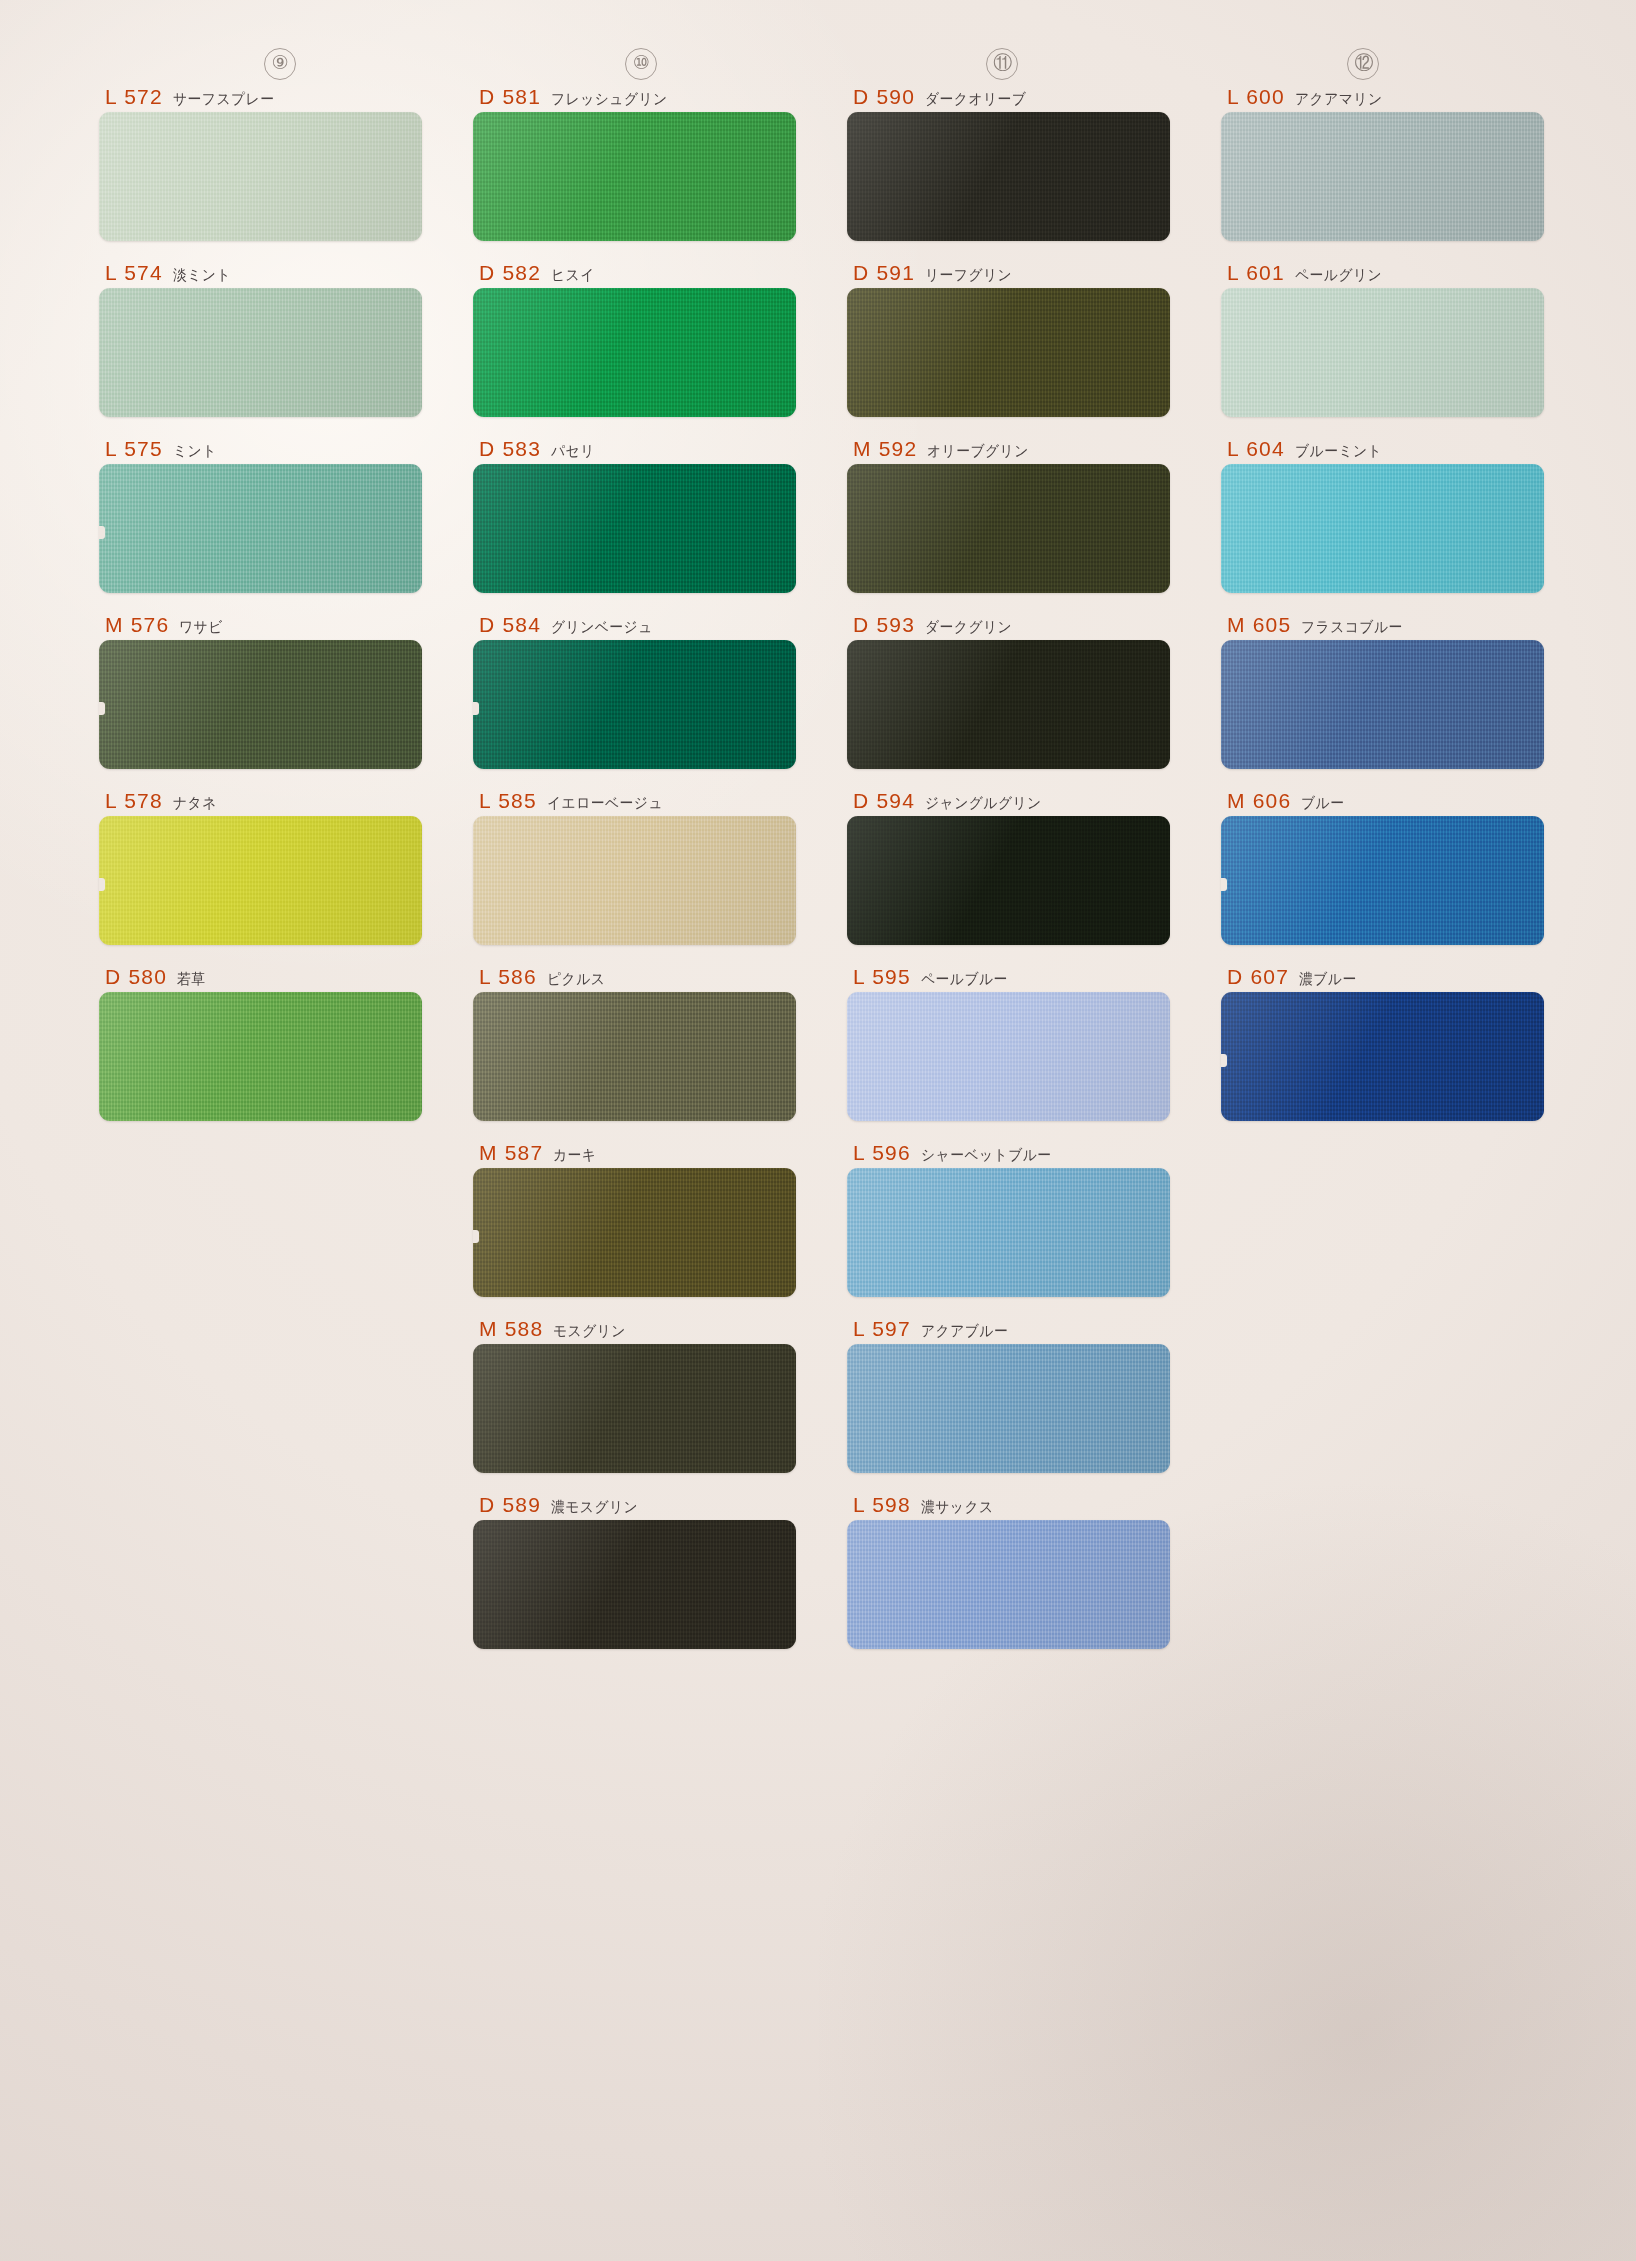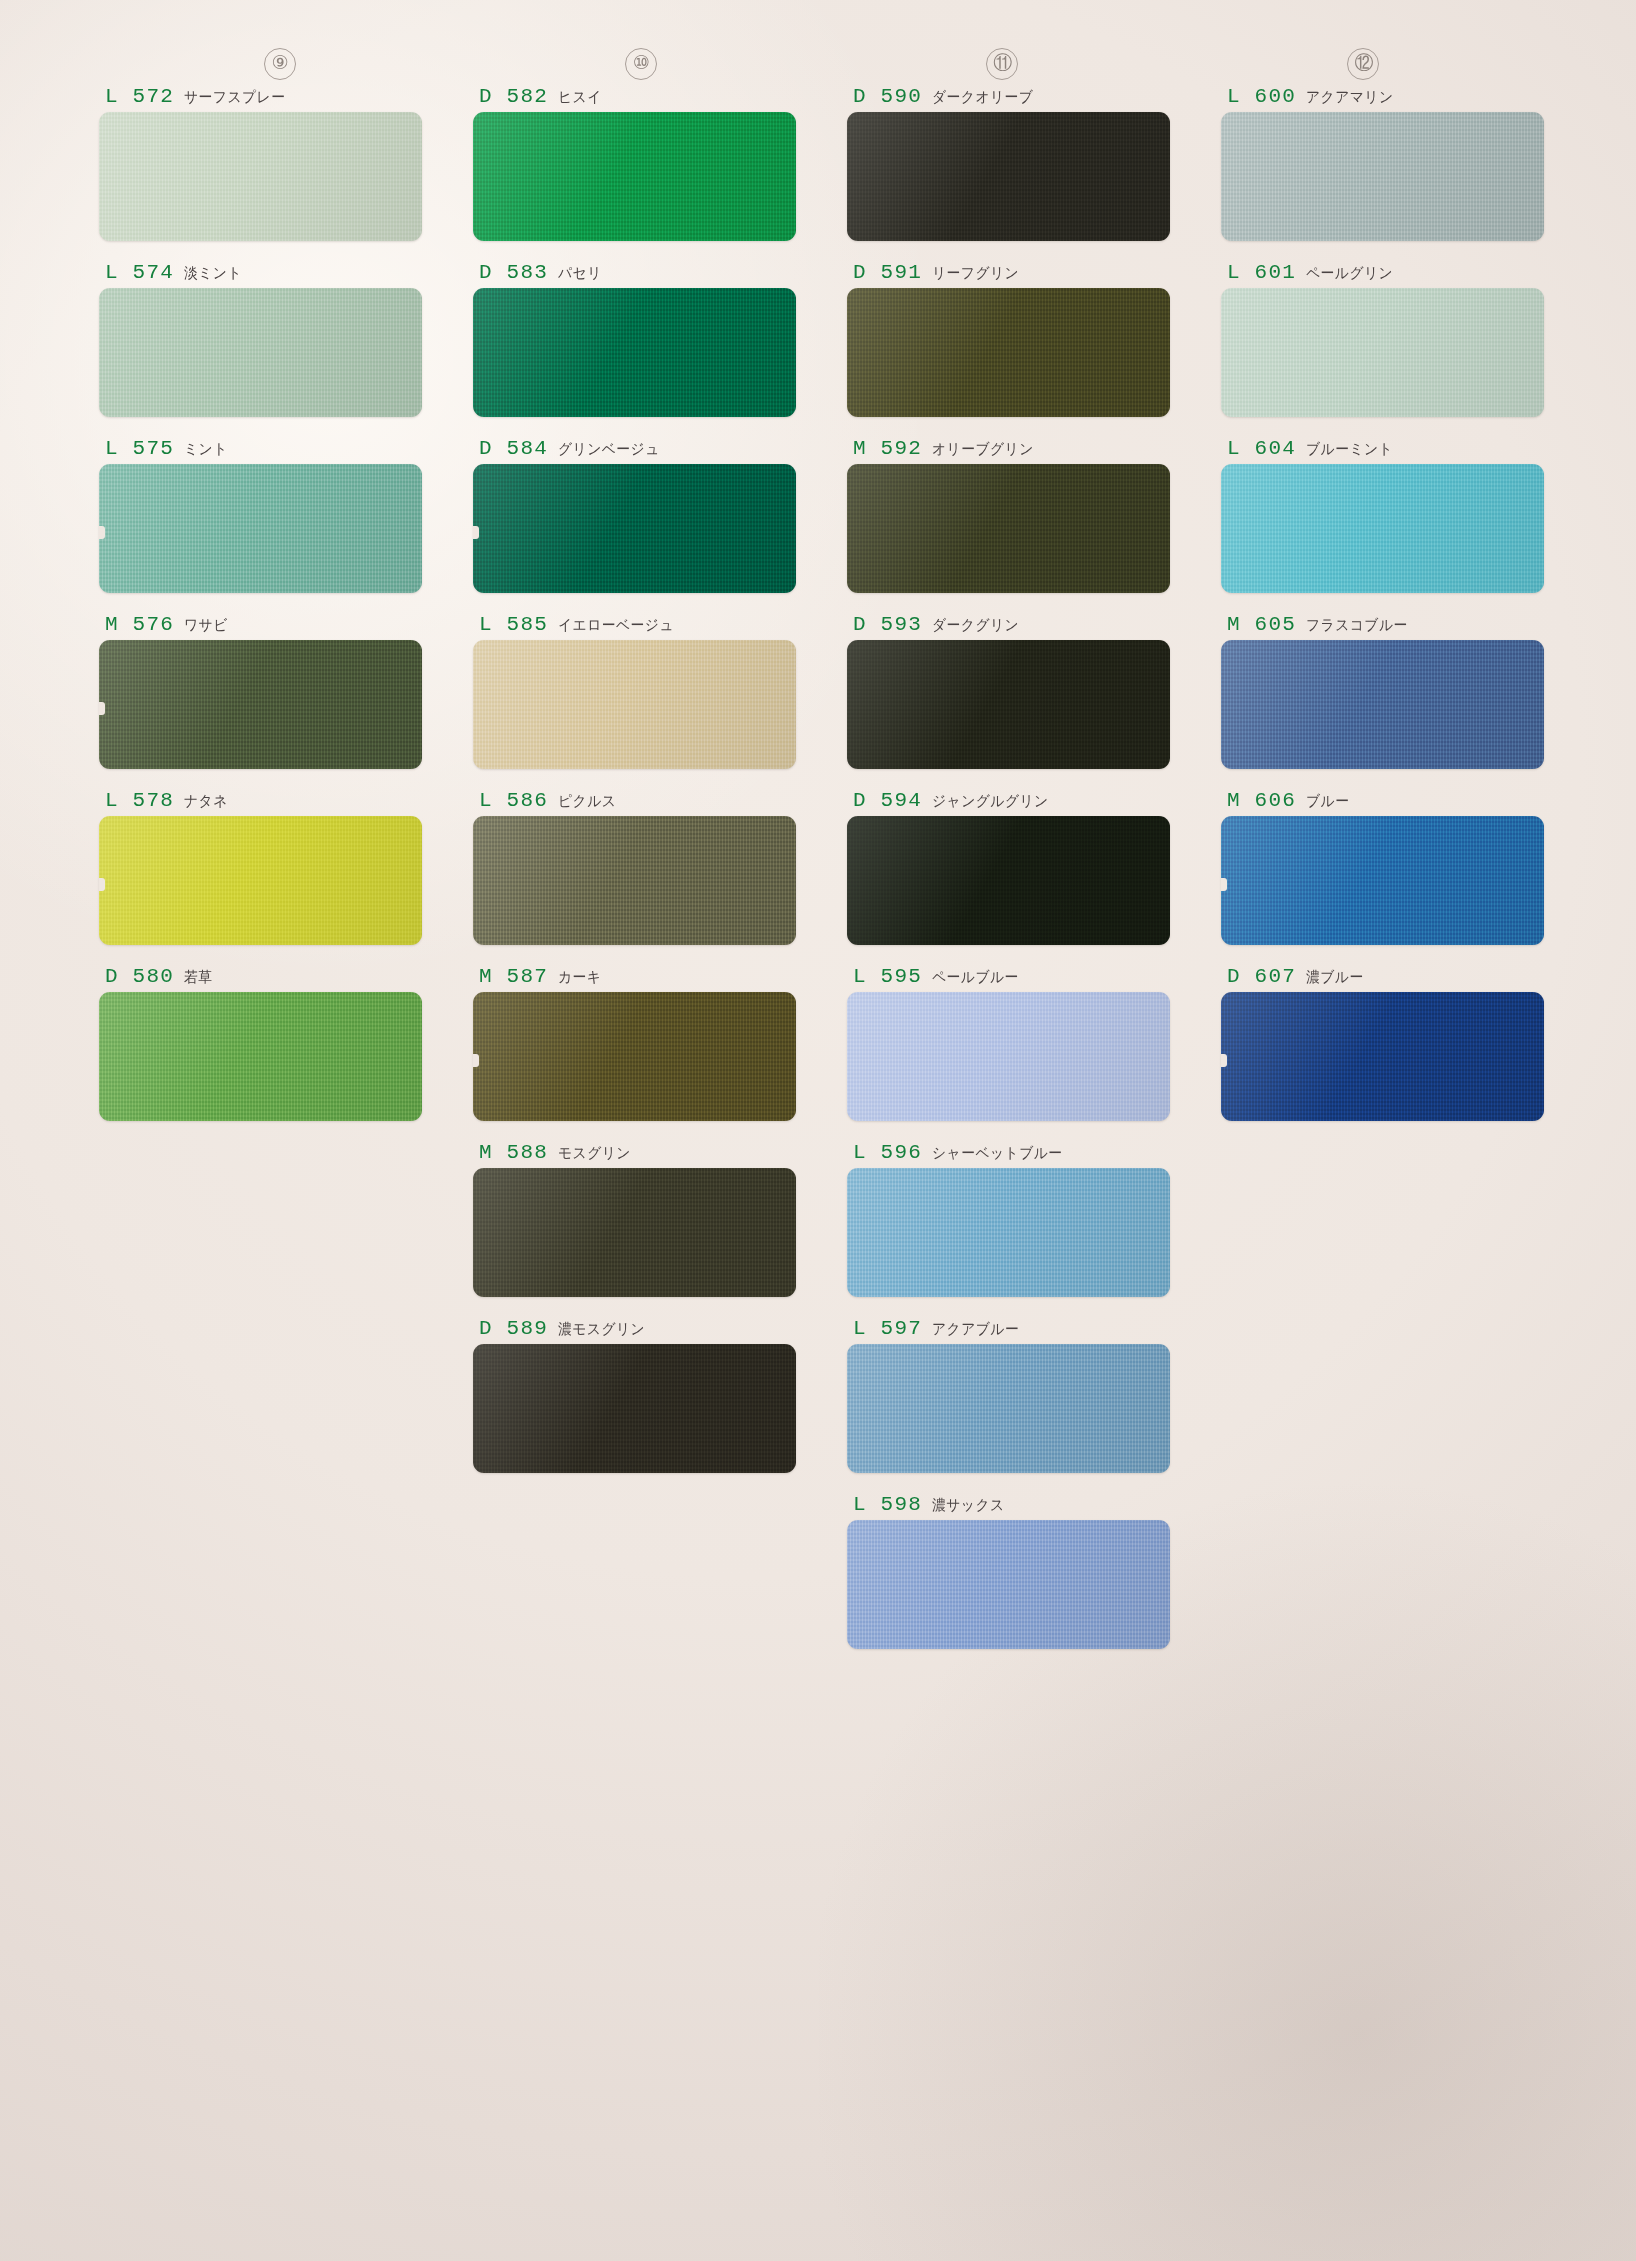--- a/index.html
+++ b/index.html
@@ -63,23 +63,23 @@
   .cell{margin-bottom:20px;}
 
   .cap{
     height:27px;
     display:flex;align-items:baseline;gap:10px;
     padding-left:6px;
     white-space:nowrap;
   }
   .code{
     font-size:21px;
-    color:#15803d;
+    color:#c2410c;
     letter-spacing:1.2px;
-    font-family:Liberation Mono, monospace;
+    font-family:Liberation Sans, sans-serif;
     font-weight:400;
   }
   .jname{
     font-size:15px;
     color:#4a4343;
     letter-spacing:0.5px;
     font-family:"DejaVu Sans",sans-serif;
     transform:scaleX(.92);
     transform-origin:left center;
   }
@@ -179,20 +179,27 @@
           <div class="cap">
             <span class="code">D 580</span>
             <span class="jname">若草</span>
           </div>
           <div class="swatch" style="background: rgb(106, 171, 79);"></div>
         </div>
       </div>
       <div class="col">
         <div class="cell">
           <div class="cap">
+            <span class="code">D 581</span>
+            <span class="jname">フレッシュグリン</span>
+          </div>
+          <div class="swatch" style="background: rgb(61, 160, 73);"></div>
+        </div>
+        <div class="cell">
+          <div class="cap">
             <span class="code">D 582</span>
             <span class="jname">ヒスイ</span>
           </div>
           <div class="swatch" style="background: rgb(15, 155, 75);"></div>
         </div>
         <div class="cell">
           <div class="cap">
             <span class="code">D 583</span>
             <span class="jname">パセリ</span>
           </div>

